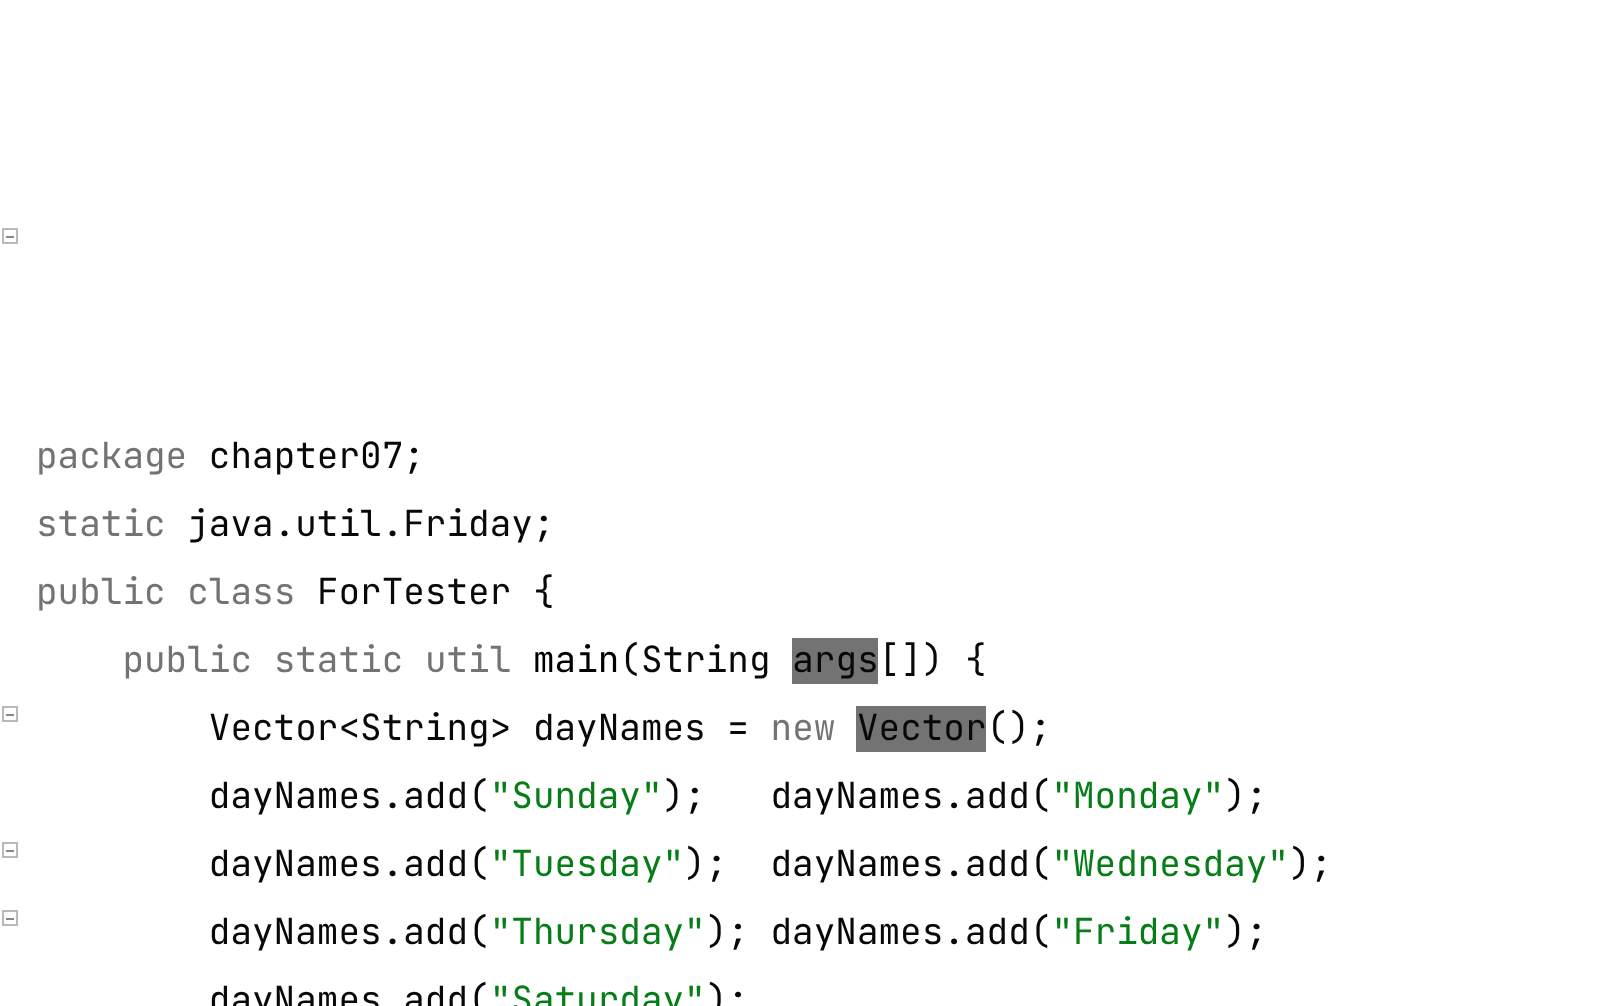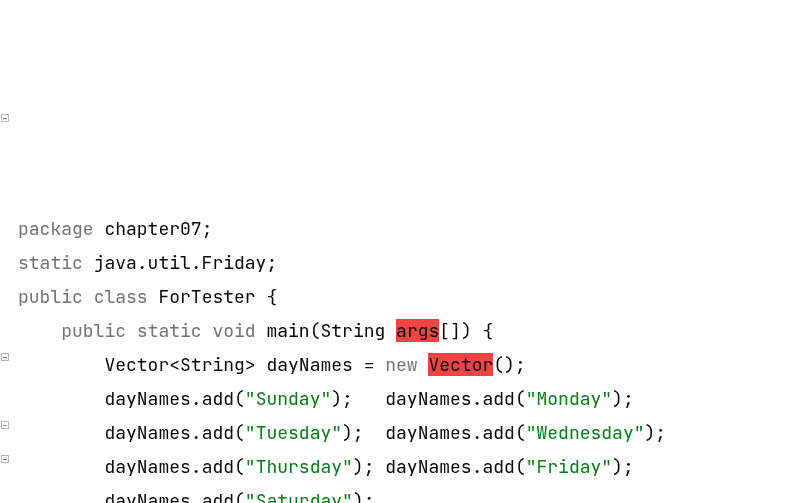--- a/index.html
+++ b/index.html
@@ -35,41 +35,41 @@
     position: absolute;
     left: 1px;
     top: 3px;
     width: 4px;
     height: 0;
     border-top: 1px solid #888;
   }
   .kw { color: #737373; }
   .method { color: #000000; }
   .str { color: #067d17; }
-  .hl { background: #ef4444; }
+  .hl { background: #737373; }
   .code {
     padding-left: 10px;
   }
 </style>
 </head>
 <body>
 
 
 
 <div class="gutter">
   <div class="fold" style="top:114px"></div>
   <div class="fold" style="top:353px"></div>
   <div class="fold" style="top:421px"></div>
   <div class="fold" style="top:455px"></div>
 </div>
 
 <div class="code"><span class="kw">package</span> <span>chapter07</span>;
 <span class="kw">static</span> <span>java.util.Friday</span>;
 <span class="kw">public</span> <span class="kw">class</span> <span>ForTester</span> {
-    <span class="kw">public</span> <span class="kw">static</span> <span class="kw">void</span> <span class="method">main</span>(<span>String</span> <span class="hl">args</span>[]) {
+    <span class="kw">public</span> <span class="kw">static</span> <span class="kw">util</span> <span class="method">main</span>(<span>String</span> <span class="hl">args</span>[]) {
         <span>Vector</span>&lt;<span>String</span>&gt; <span>dayNames</span> = <span class="kw">new</span> <span class="hl">Vector</span>();
         <span>dayNames</span>.<span>add</span>(<span class="str">"Sunday"</span>);   <span>dayNames</span>.<span>add</span>(<span class="str">"Monday"</span>);
         <span>dayNames</span>.<span>add</span>(<span class="str">"Tuesday"</span>);  <span>dayNames</span>.<span>add</span>(<span class="str">"Wednesday"</span>);
         <span>dayNames</span>.<span>add</span>(<span class="str">"Thursday"</span>); <span>dayNames</span>.<span>add</span>(<span class="str">"Friday"</span>);
         <span>dayNames</span>.<span>add</span>(<span class="str">"Saturday"</span>);
          (  : ) {
             ..();
         }
     }
 }</div>

